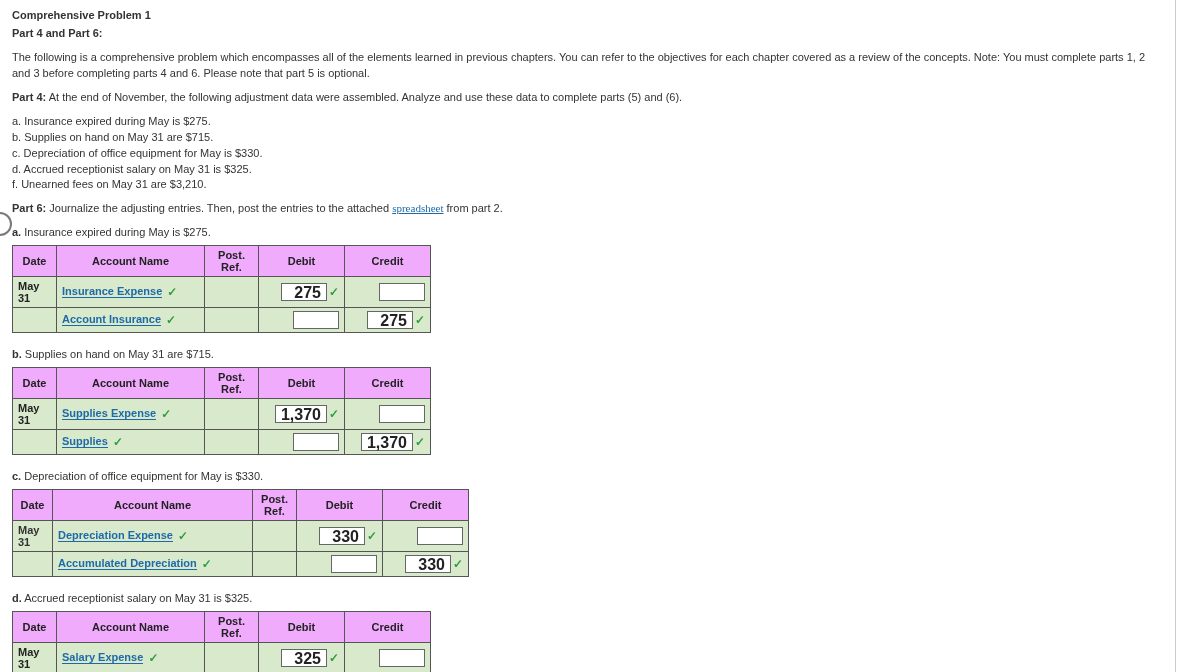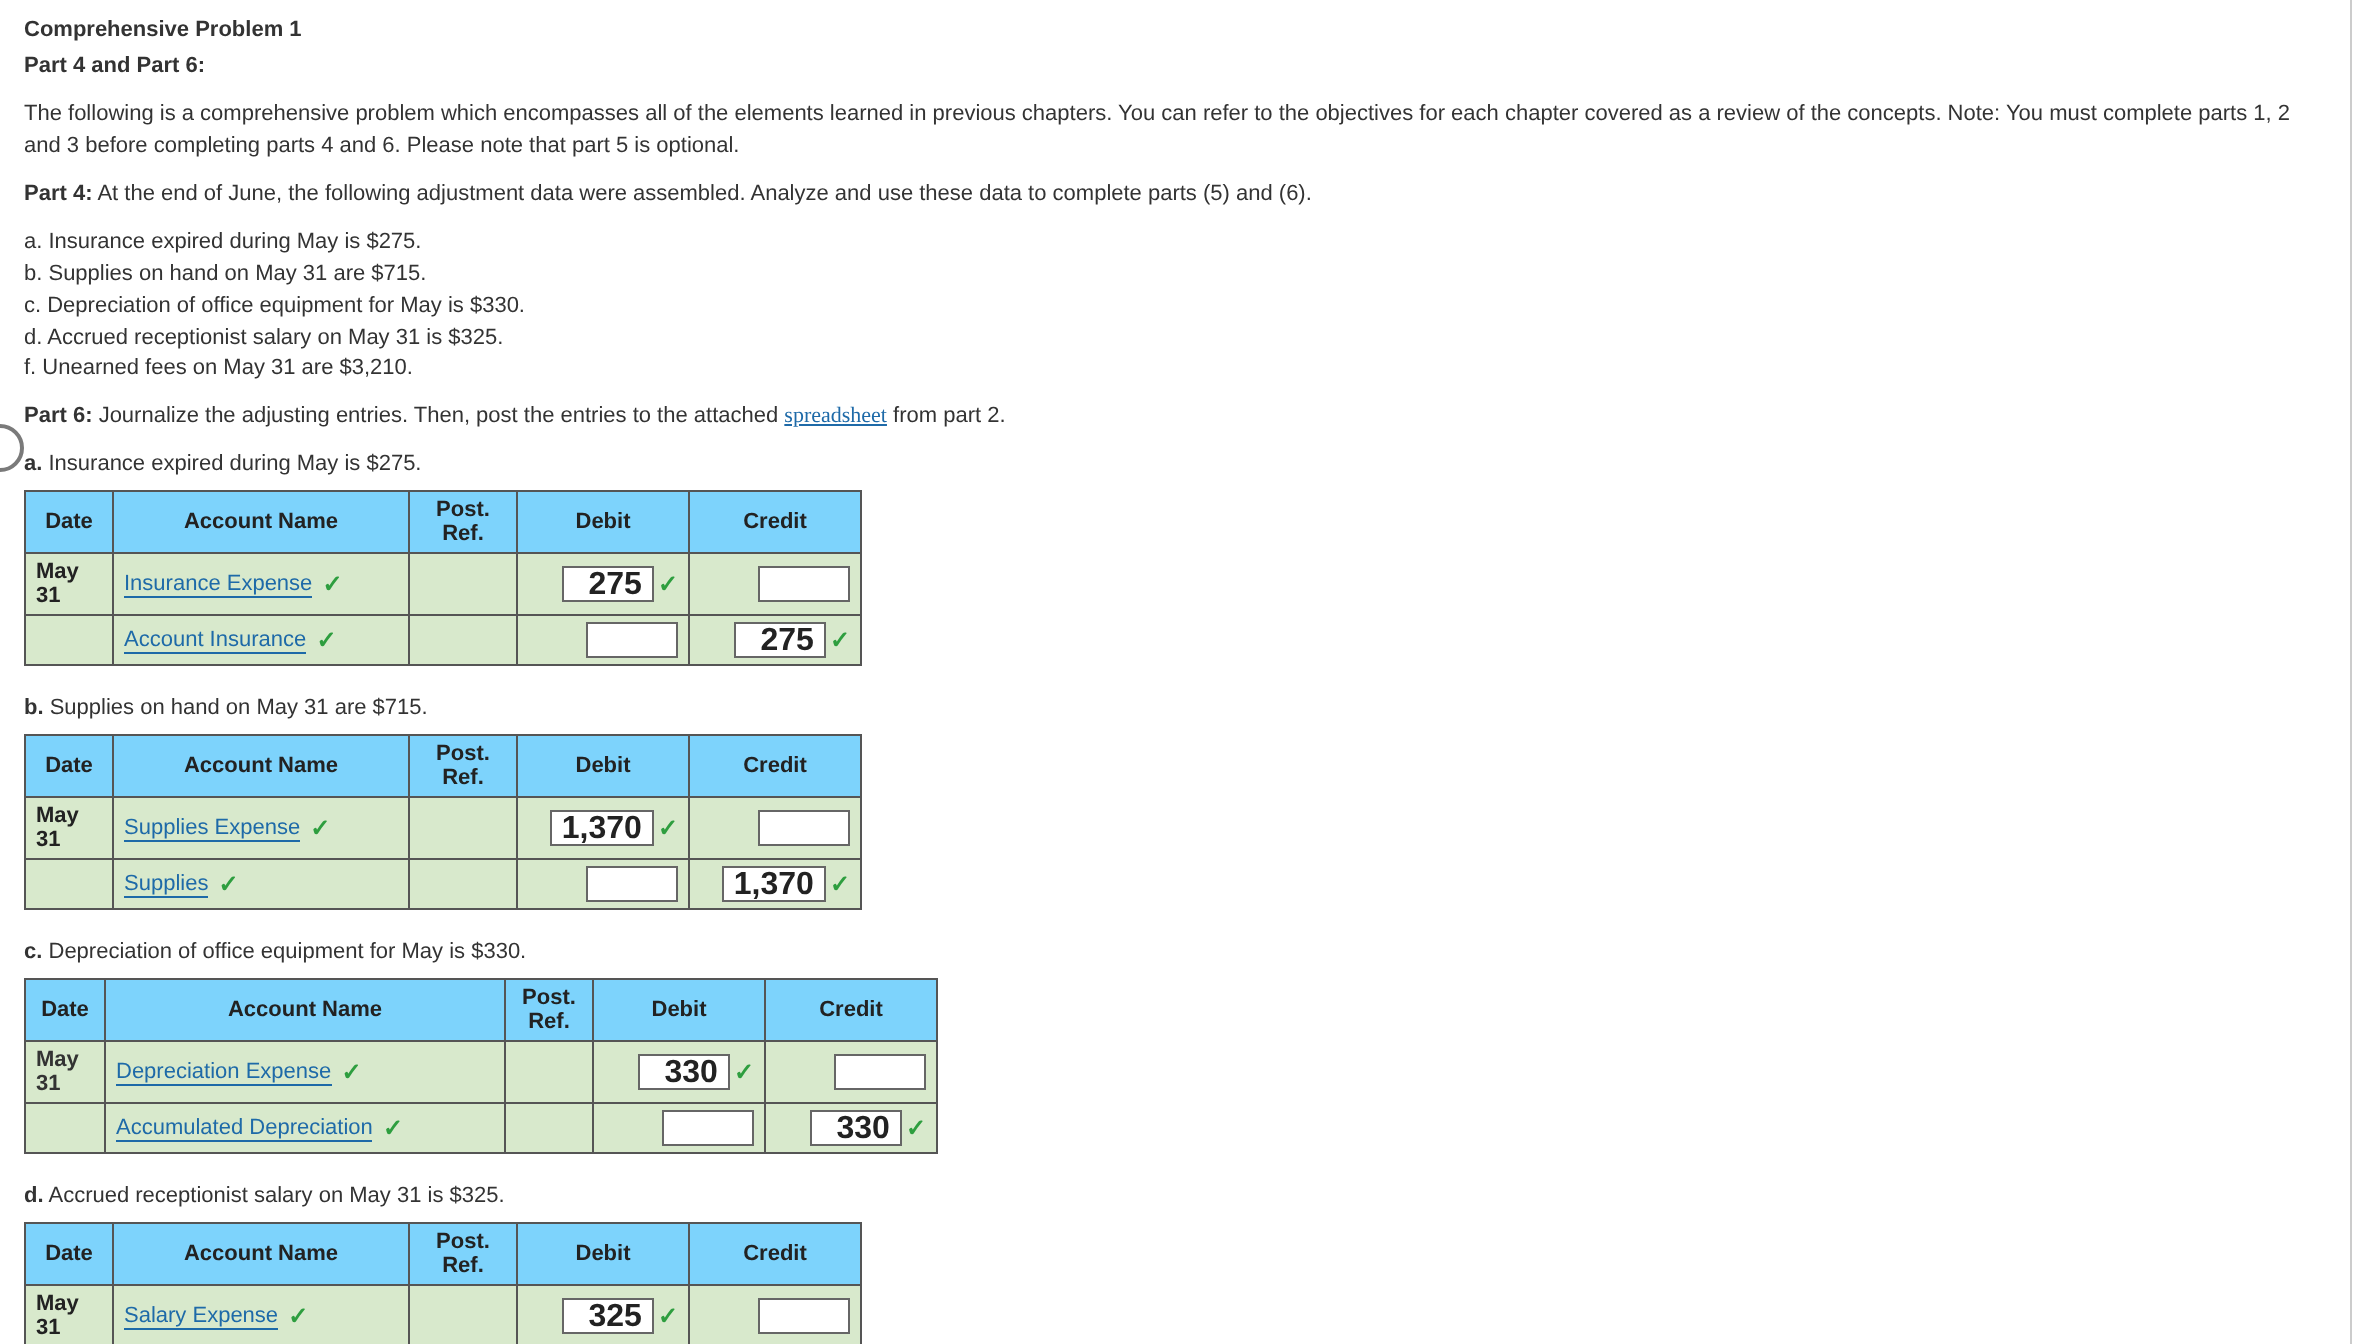--- a/index.html
+++ b/index.html
@@ -40,21 +40,21 @@
   .link { color: #1e6aa8; text-decoration: underline; font-family: Liberation Serif, serif; }
   .entry-block { margin-bottom: 14px; }
   .entry-label { margin: 8px 0 4px 0; }
 
   table.jr {
     border-collapse: collapse;
     border: 1px solid #555;
     background: #d8e9cc;
   }
   table.jr th {
-    background: #7dd3fc;
+    background: #f0abfc;
     border: 1px solid #555;
     font-weight: bold;
     font-size: 11px;
     padding: 3px 6px;
     text-align: center;
     color: #222;
   }
   table.jr td {
     border: 1px solid #555;
     padding: 3px 5px;
@@ -65,21 +65,21 @@
   .col-date { width: 44px; font-weight: bold; color: #222; }
   .col-date-w { width: 40px; }
   .col-acct { width: 148px; }
   .col-acct-w { width: 200px; }
   .col-postref { width: 54px; text-align: center; }
   .col-postref-w { width: 44px; }
   .col-num { width: 86px; }
 
   .acct-link {
     color: #1e6aa8;
-    font-weight: normal;
+    font-weight: bold;
     border-bottom: 1px solid #1e6aa8;
     text-decoration: none;
     cursor: pointer;
     display: inline-block;
   }
   .chk {
     display: inline-block;
     color: #2e9e3f;
     font-weight: bold;
     font-size: 12px;
@@ -114,21 +114,21 @@
 
 <div class="page-wrap">
 
   <p class="bold title-line">Comprehensive Problem 1</p>
   <p class="bold">Part 4 and Part 6:</p>
 
   <p>The following is a comprehensive problem which encompasses all of the elements learned in previous chapters. You can refer to the objectives for each chapter covered as a review of the concepts. Note: You must complete parts 1, 2 and 3 before completing parts 4 and 6. Please note that part 5 is optional.</p>
 
   <p>
     <span class="bold">Part 4:</span>
-    <span>At the end of June, the following adjustment data were assembled. Analyze and use these data to complete parts (5) and (6).</span>
+    <span>At the end of November, the following adjustment data were assembled. Analyze and use these data to complete parts (5) and (6).</span>
   </p>
 
   <div class="adj-list">
     <div>a. Insurance expired during May is $275.</div>
     <div>b. Supplies on hand on May 31 are $715.</div>
     <div>c. Depreciation of office equipment for May is $330.</div>
     <div>d. Accrued receptionist salary on May 31 is $325.</div>
     <div>f. Unearned fees on May 31 are $3,210.</div>
   </div>
 

